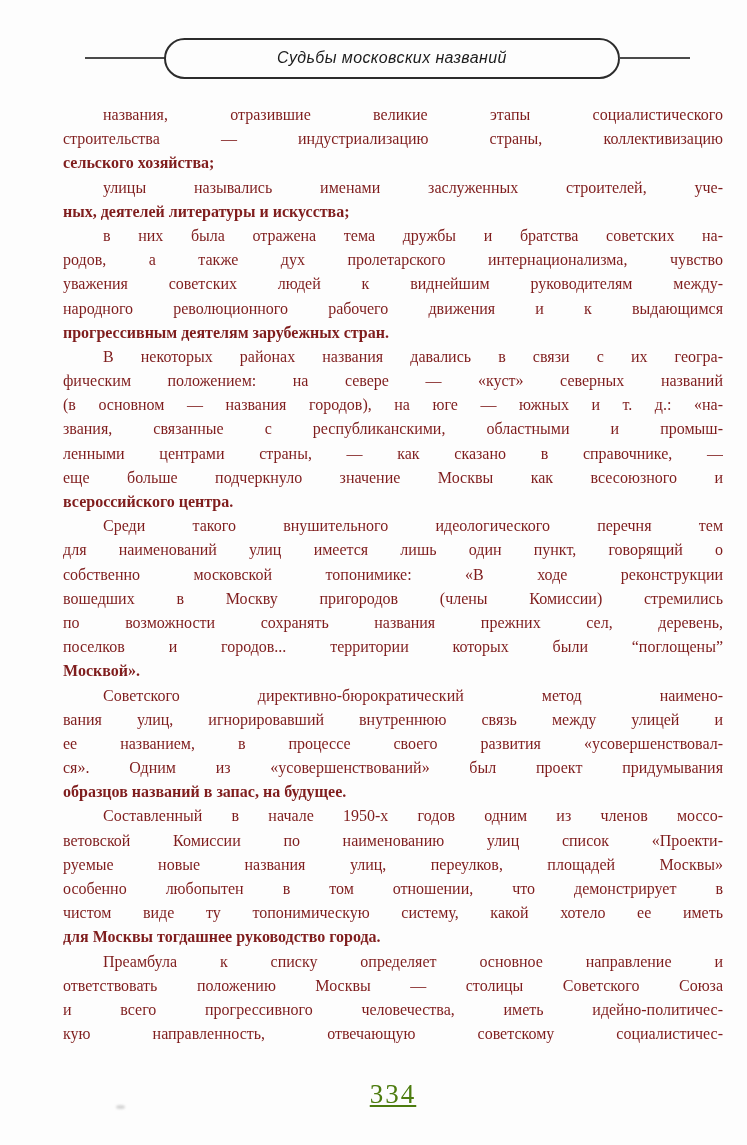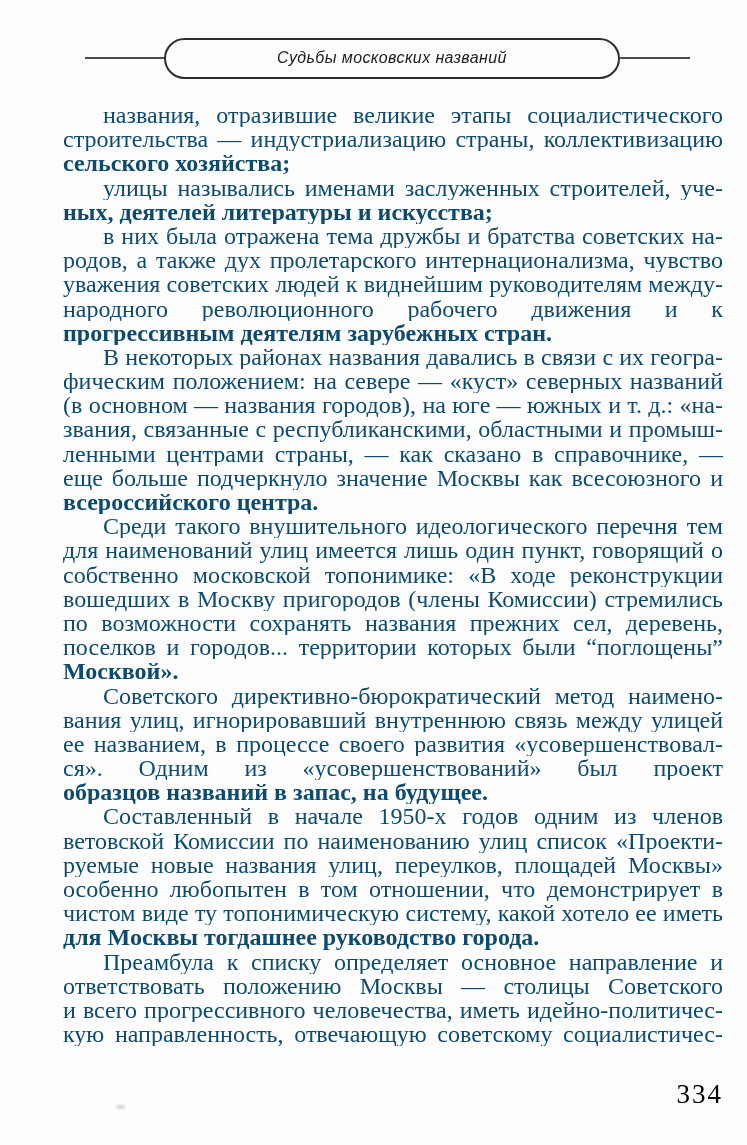--- a/index.html
+++ b/index.html
@@ -39,43 +39,44 @@
     letter-spacing: 0.4px;
     transform: translateY(-1px);
     white-space: nowrap;
   }
 
   
   .text-block {
     position: absolute;
     left: 63px; top: 103px;
     width: 660px;
-    font-size: 24px;
-    color: #0c4a6e;
+    font-size: 16px;
+    color: #7f1d1d;
   }
   .line {
     height: 24.2px;
     line-height: 24.2px;
     text-align: justify;
     text-align-last: justify;
     overflow: hidden;
     white-space: normal;
   }
   .line.first { text-indent: 40px; }
   .line.plast { text-align-last: left; font-weight: bold; }
 
   
   .page-number {
     position: absolute;
     left: 63px; top: 1079px;
     width: 660px;
-    text-align: right;
+    text-align: center;
     font-size: 27px;
     letter-spacing: 2px;
-    color: #000000;
+    color: #4d7c0f;
+    text-decoration: underline;
   }
   .scan-speck {
     position: absolute;
     left: 116px; top: 1105px;
     width: 9px; height: 4px;
     background: #b5b5b5;
     border-radius: 50%;
     opacity: 0.55;
     filter: blur(1px);
   }

